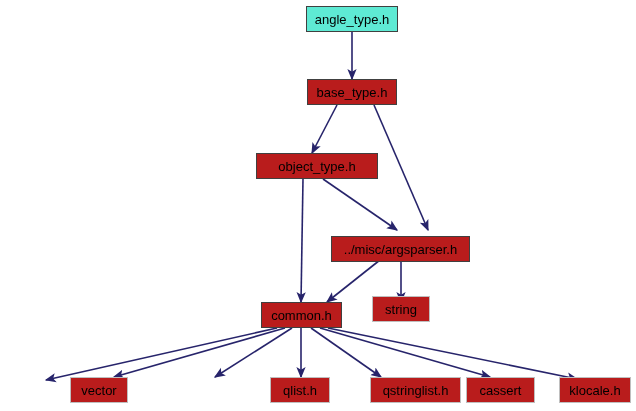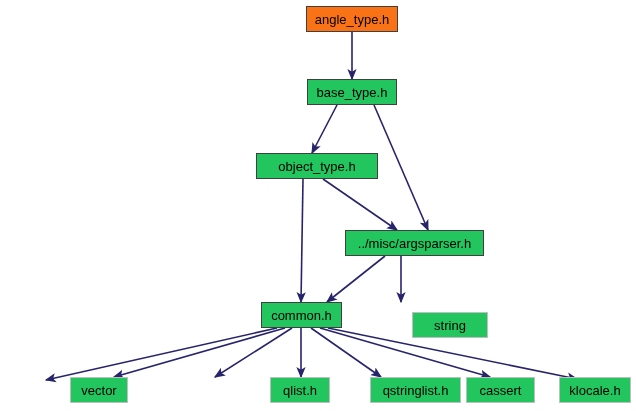--- a/index.html
+++ b/index.html
@@ -27,29 +27,29 @@
   .node {
     position: absolute;
     box-sizing: border-box;
     display: flex;
     align-items: center;
     justify-content: center;
     font-size: 13px;
     line-height: 1;
     color: #000000;
     white-space: nowrap;
-    background: #22c55e;
+    background: #b91c1c;
     border: 1px solid #bfbfbf;
     z-index: 3;
   }
   .node.strong {
     border: 1px solid #404040;
   }
   .node.current {
-    background: #f97316;
+    background: #5eead4;
     border: 1px solid #404040;
   }
   .node-label {
     display: block;
     pointer-events: none;
   }
 </style>
 </head>
 <body>
 
@@ -81,27 +81,27 @@
 
   <div class="node current" style="left: 306px; top: 6px; width: 92px; height: 26px;">
     <span class="node-label">angle_type.h</span>
   </div>
   <div class="node strong" style="left: 307px; top: 79px; width: 90px; height: 26px;">
     <span class="node-label">base_type.h</span>
   </div>
   <div class="node strong" style="left: 256px; top: 153px; width: 122px; height: 26px;">
     <span class="node-label">object_type.h</span>
   </div>
-  <div class="node strong" style="left: 331px; top: 230px; width: 139px; height: 26px; margin-left: 14px;">
+  <div class="node strong" style="left: 331px; top: 236px; width: 139px; height: 26px;">
     <span class="node-label">../misc/argsparser.h</span>
   </div>
   <div class="node strong" style="left: 261px; top: 302px; width: 81px; height: 26px;">
     <span class="node-label">common.h</span>
   </div>
-  <div class="node" style="left: 372px; top: 312px; width: 76px; height: 26px; margin-left: 40px;">
+  <div class="node" style="left: 372px; top: 296px; width: 58px; height: 26px;">
     <span class="node-label">string</span>
   </div>
   <div class="node" style="left: 70px; top: 377px; width: 58px; height: 26px;">
     <span class="node-label">vector</span>
   </div>
   <div class="node" style="left: 270px; top: 377px; width: 60px; height: 26px;">
     <span class="node-label">qlist.h</span>
   </div>
   <div class="node" style="left: 370px; top: 377px; width: 91px; height: 26px;">
     <span class="node-label">qstringlist.h</span>

